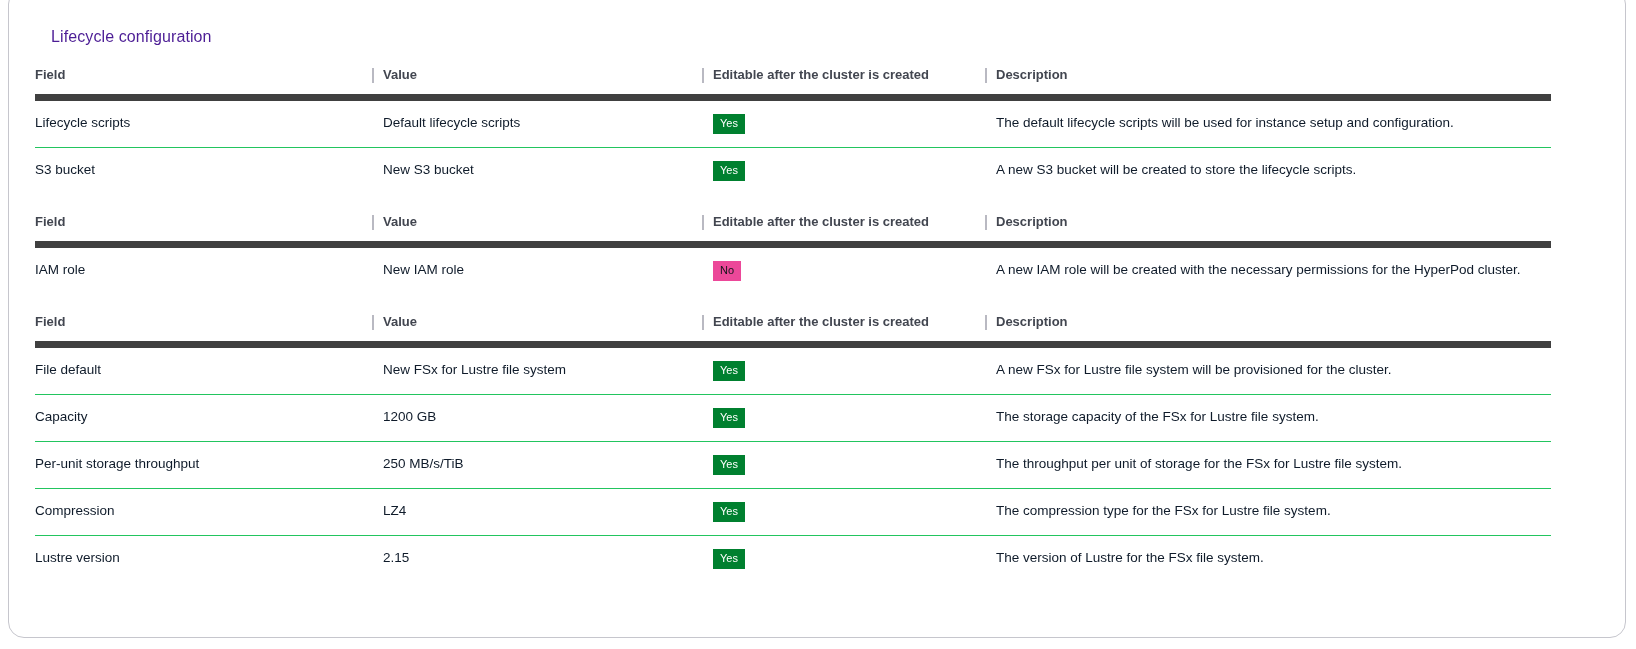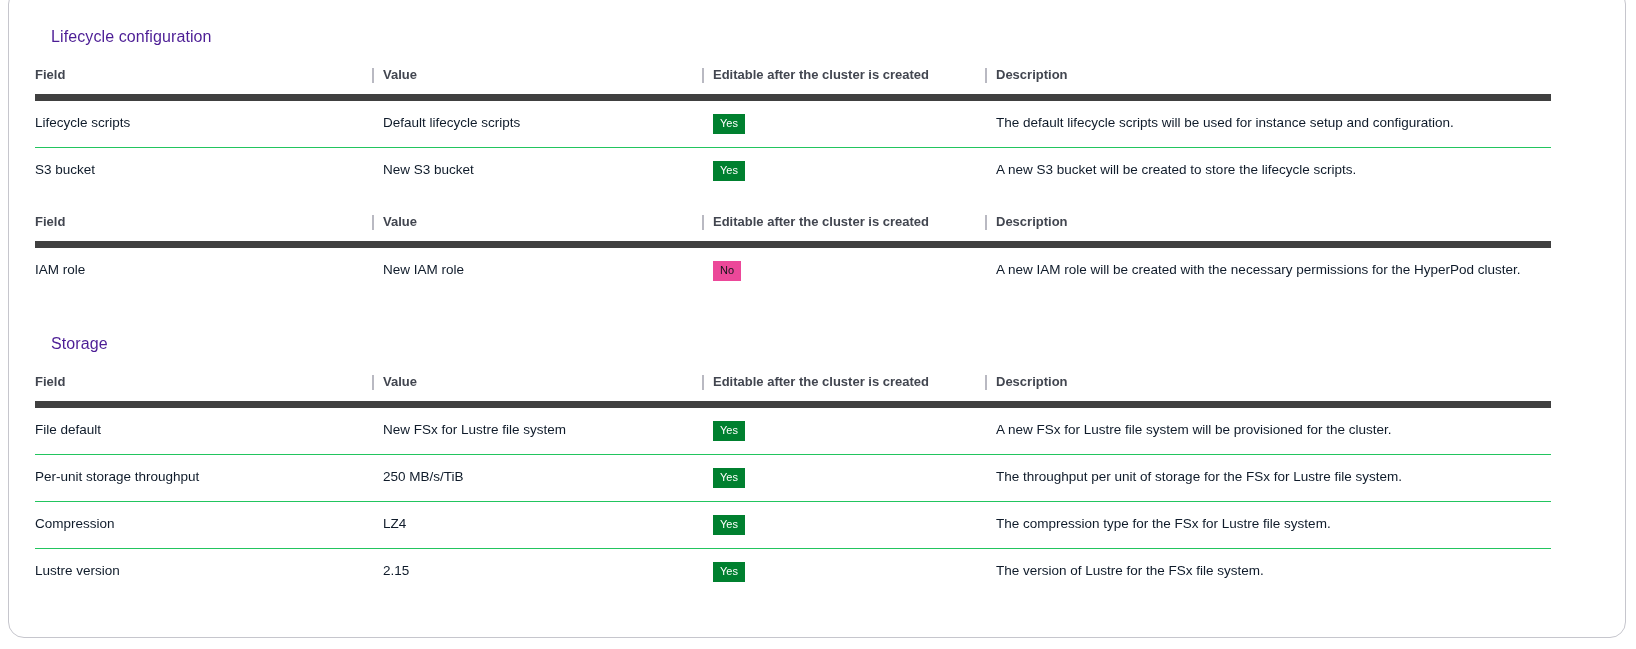--- a/index.html
+++ b/index.html
@@ -182,21 +182,20 @@
               <td>IAM role</td>
               <td>New IAM role</td>
               <td><span class="badge no">No</span></td>
               <td class="desc">A new IAM role will be created with the necessary permissions for the HyperPod cluster.</td>
             </tr>
           </tbody>
         </table>
       </div>
 
       <div class="section sec-storage">
-        <h2 class="section-title">Storage</h2>
         <table class="cfg">
           <colgroup>
             <col class="c-field">
               <col class="c-value">
               <col class="c-edit">
               <col class="c-desc">
           </colgroup>
           <thead>
             <tr>
               <th>
@@ -214,20 +213,26 @@
             </tr>
           </thead>
           <tbody>
             <tr>
               <td>File default</td>
               <td>New FSx for Lustre file system</td>
               <td><span class="badge yes">Yes</span></td>
               <td class="desc">A new FSx for Lustre file system will be provisioned for the cluster.</td>
             </tr>
             <tr>
+              <td>Capacity</td>
+              <td>1200 GB</td>
+              <td><span class="badge yes">Yes</span></td>
+              <td class="desc">The storage capacity of the FSx for Lustre file system.</td>
+            </tr>
+            <tr>
               <td>Per-unit storage throughput</td>
               <td>250 MB/s/TiB</td>
               <td><span class="badge yes">Yes</span></td>
               <td class="desc">The throughput per unit of storage for the FSx for Lustre file system.</td>
             </tr>
             <tr>
               <td>Compression</td>
               <td>LZ4</td>
               <td><span class="badge yes">Yes</span></td>
               <td class="desc">The compression type for the FSx for Lustre file system.</td>

